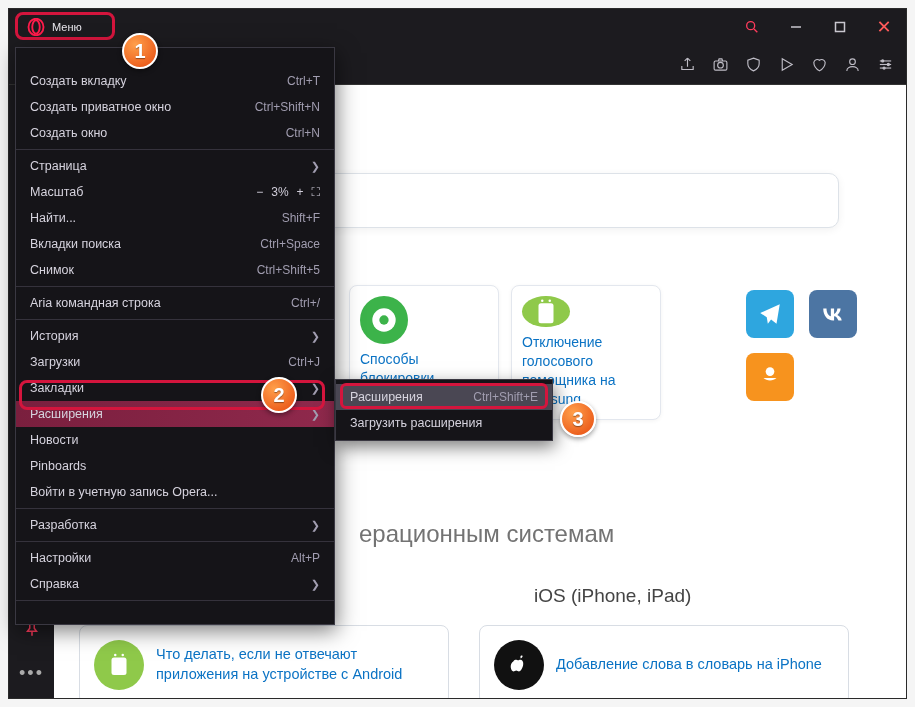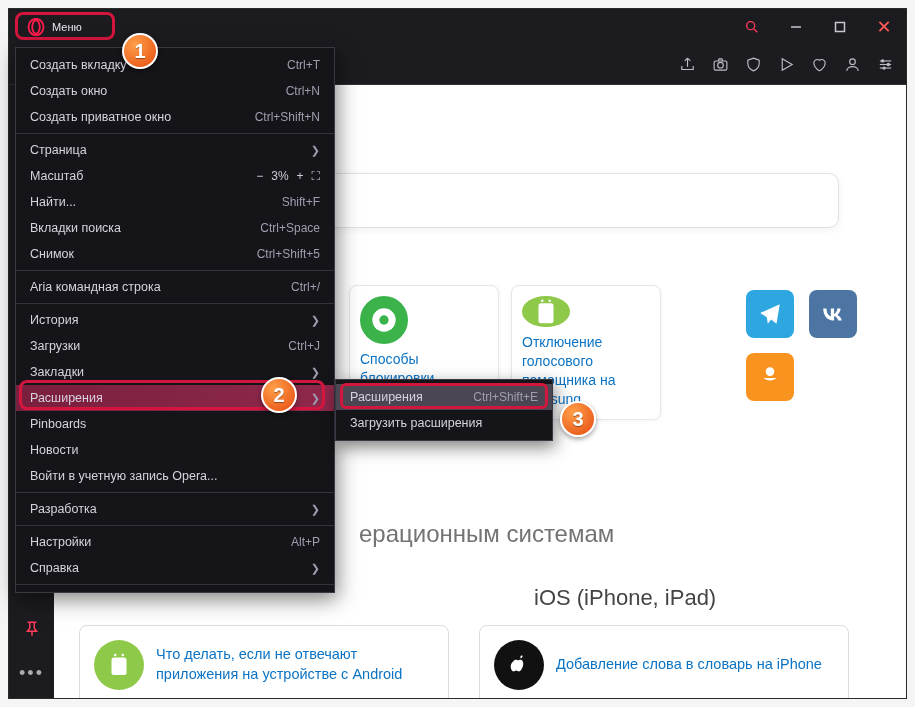--- a/index.html
+++ b/index.html
@@ -34,28 +34,28 @@
 .tiles { position: absolute; left: 340px; top: 200px; display: flex; gap: 12px; }
 .tile { width: 150px; height: 135px; background: #fff; border: 1px solid #e3e7ee; border-radius: 8px; padding: 10px; display: flex; flex-direction: column; box-shadow: 0 1px 4px rgba(0,0,0,0.05); }
 .tile .ticon-big { width: 48px; height: 48px; margin-bottom: 6px; border-radius: 50%; display:flex; align-items:center; justify-content:center; }
 .tile .ttext { color: #0b73c4; font-size: 14px; line-height: 1.35; }
 
 .social { position:absolute; right:40px; top:205px; display:flex; gap:15px; flex-wrap:wrap; width:120px;}
 .social .sbtn{ width:48px; height:48px; border-radius:8px; display:flex; align-items:center; justify-content:center;}
 
 .heading { position:absolute; left:350px; top:435px; color:#737373; font-size:24px;}
 
-.ios-label { position:absolute; left:525px; top:500px; font-size:22px; color:#444;}
+.ios-label { position:absolute; left:525px; top:500px; font-size:19px; color:#444;}
 .cards-row { position:absolute; left:70px; top:540px; display:flex; gap:30px; }
 .card { width:370px; height:80px; border:1px solid #d8dde4; border-radius:8px; background:#fff; display:flex; align-items:center; padding:10px 14px; gap:12px;}
 .card .cicon{ width:50px; height:50px; border-radius:50%; flex-shrink:0;}
 .card .ctext{ color:#0b73c4; font-size:14.5px; line-height:1.35;}
 
 
-.menu { position:absolute; left:6px; top:38px; width:320px; background:#151418; border:1px solid #3a3842; box-shadow: 2px 6px 20px rgba(0,0,0,0.5); z-index:20; padding: 4px 0;}
+.menu { position:absolute; left:6px; top:38px; width:320px; background:#151418; border:1px solid #3a3842; box-shadow: 2px 6px 20px rgba(0,0,0,0.5); z-index:20; padding: 20px 0;}
 .mitem { height:26px; display:flex; align-items:center; padding:0 14px; color:#d6d3de; font-size:12.5px; justify-content:space-between; cursor:pointer;}
 .mitem .sc{ color:#a19db0; font-size:12px;}
 .mitem .arr{ color:#a19db0; font-size:11px;}
 .mitem.highlighted{ background:linear-gradient(90deg,#7a1f3e,#8f294c);}
 .msep{ height:1px; background:#35323c; margin:3px 0;}
 .zoom-ctrl{ display:flex; align-items:center; gap:8px; font-size:12px; color:#cfccd8;}
 
 .hl-ext{ position:absolute; left:10px; top:371px; width:306px; height:30px; border:3px solid #d4153d; border-radius:8px; pointer-events:none; z-index:22;}
 
 
@@ -226,26 +226,26 @@
       </div>
     </div>
   </div>
 
   <div class="menu">
     <div class="mitem">
         <span>Создать вкладку</span>
         <span class="sc">Ctrl+T</span>
       </div>
     <div class="mitem">
+        <span>Создать приватное окно</span>
+        <span class="sc">Ctrl+Shift+N</span>
+      </div>
+    <div class="mitem">
         <span>Создать окно</span>
         <span class="sc">Ctrl+N</span>
-      </div>
-    <div class="mitem">
-        <span>Создать приватное окно</span>
-        <span class="sc">Ctrl+Shift+N</span>
       </div>
     <div class="msep"></div>
     <div class="mitem">
         <span>Страница</span>
         <span class="arr">❯</span>
       </div>
     <div class="mitem">
         <span>Масштаб</span>
         <span class="zoom-ctrl">
           <span>−</span>
@@ -282,24 +282,24 @@
       </div>
     <div class="mitem">
         <span>Закладки</span>
         <span class="arr">❯</span>
       </div>
     <div class="mitem highlighted">
         <span>Расширения</span>
         <span class="arr">❯</span>
       </div>
     <div class="mitem">
+        <span>Новости</span>
+      </div>
+    <div class="mitem">
         <span>Pinboards</span>
-      </div>
-    <div class="mitem">
-        <span>Новости</span>
       </div>
     <div class="mitem">
         <span>Войти в учетную запись Opera...</span>
       </div>
     <div class="msep"></div>
     <div class="mitem">
         <span>Разработка</span>
         <span class="arr">❯</span>
       </div>
     <div class="msep"></div>

